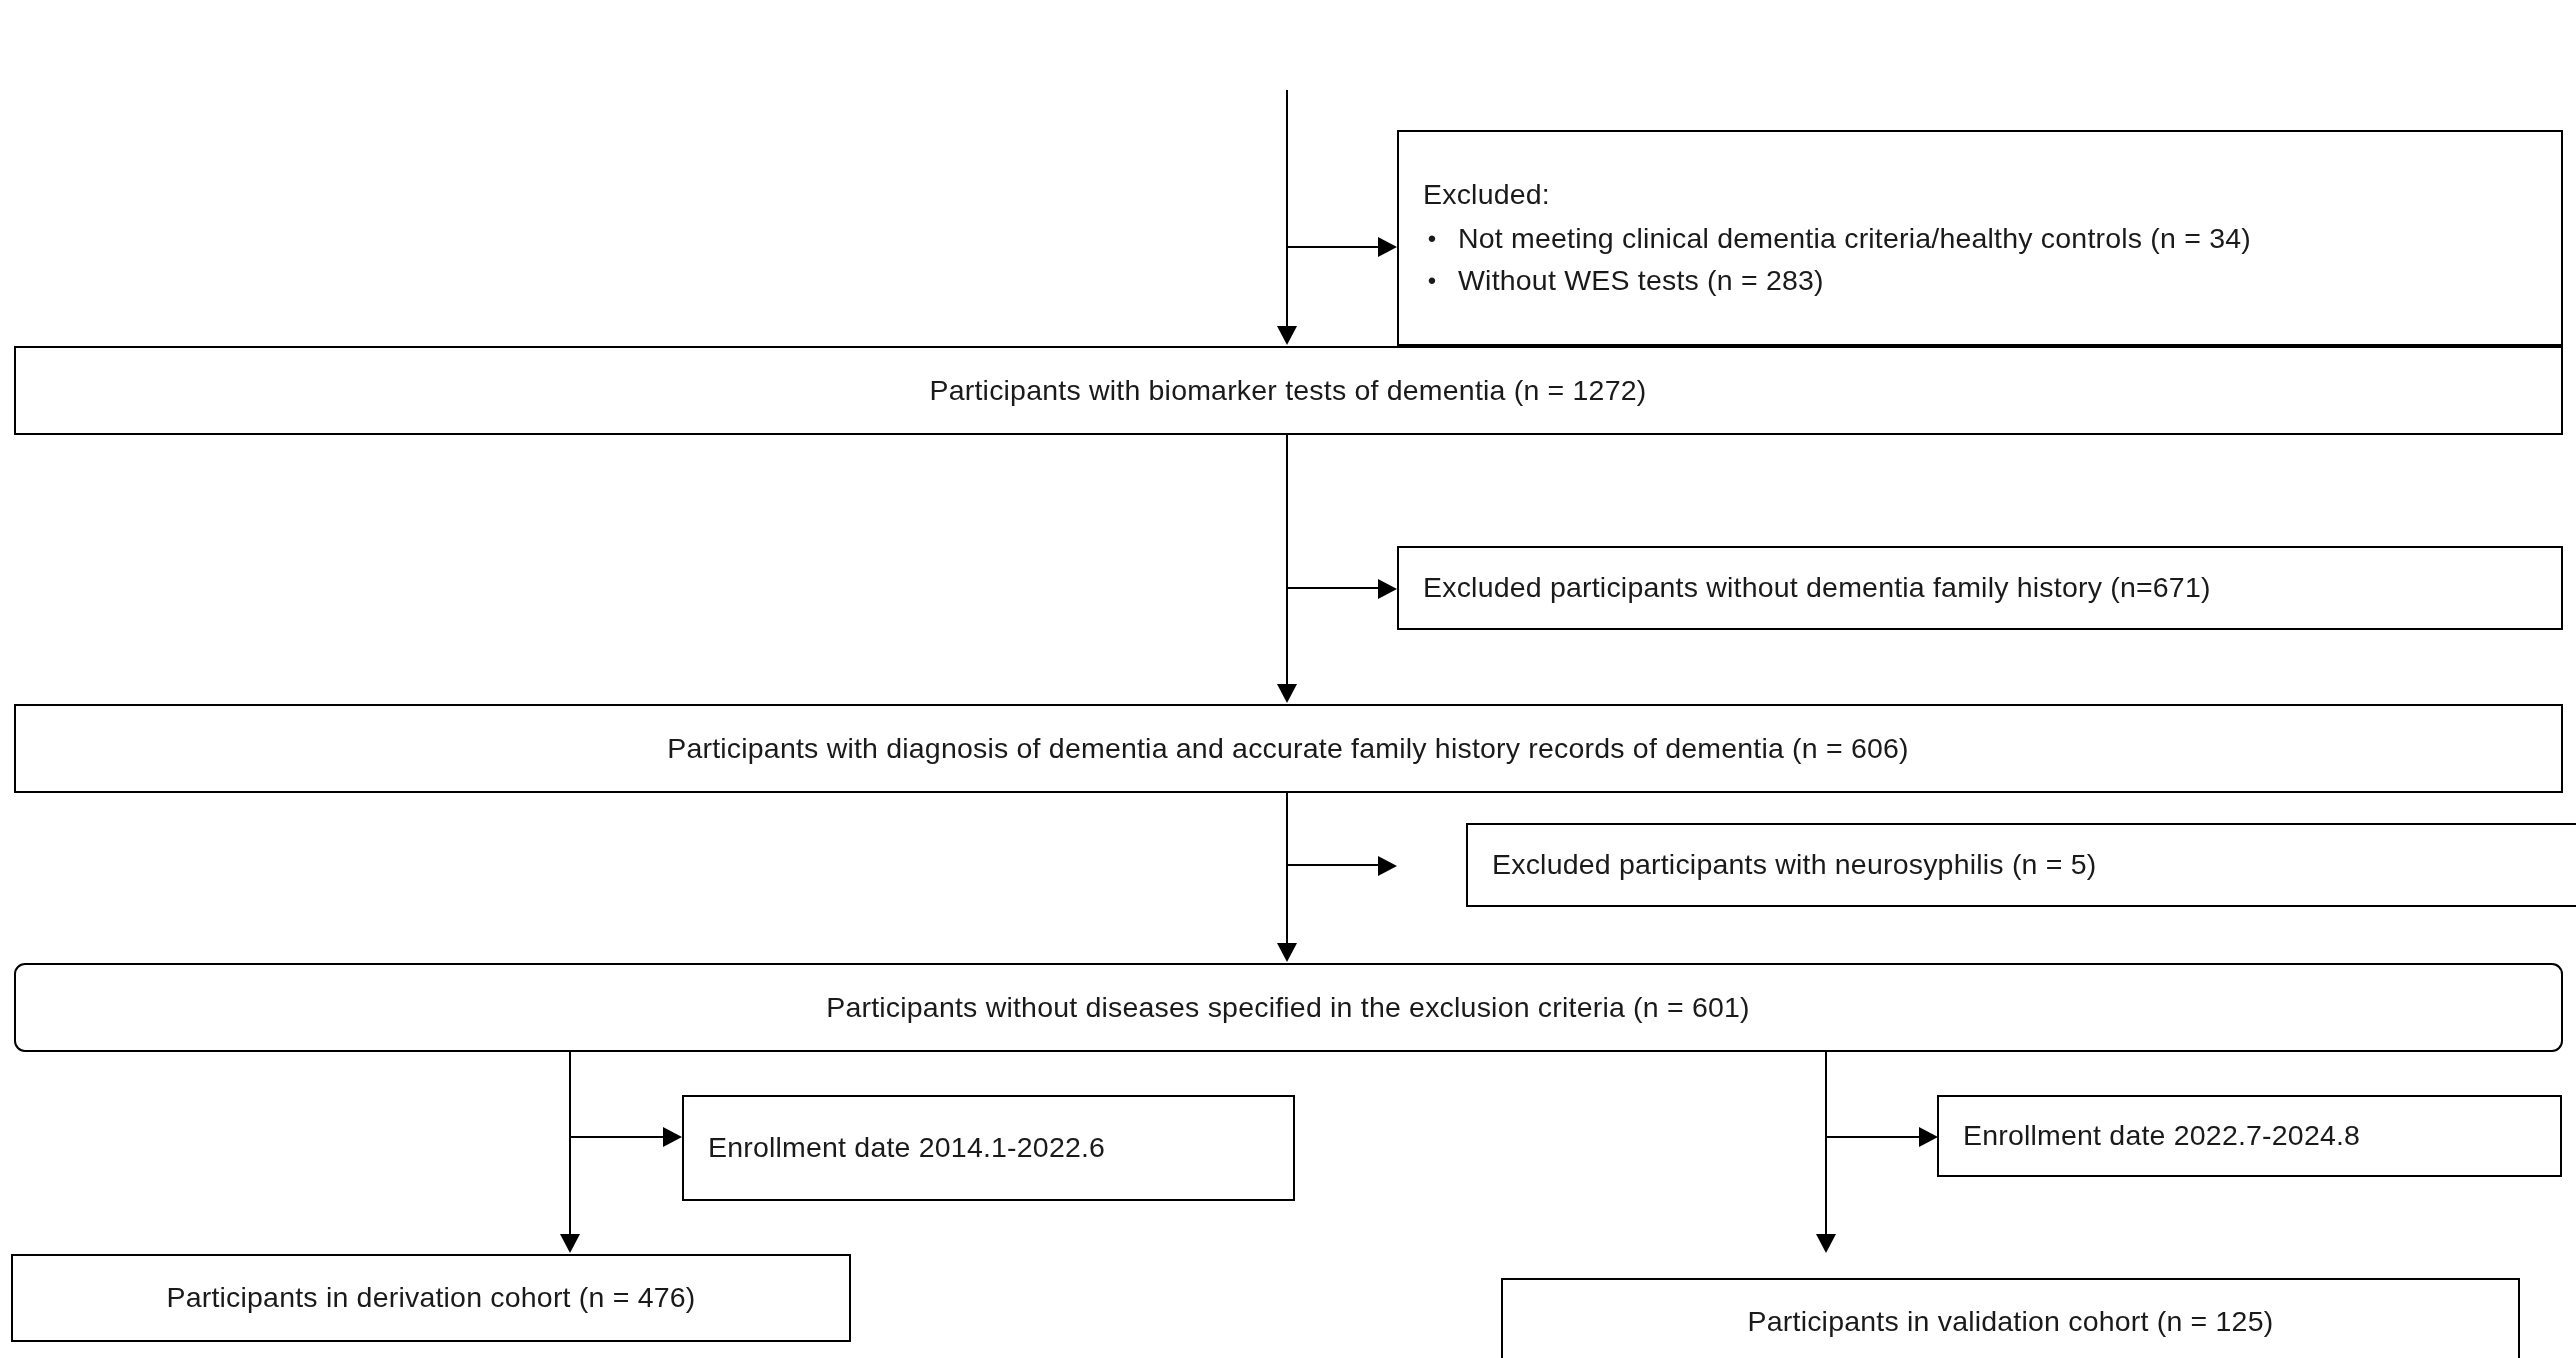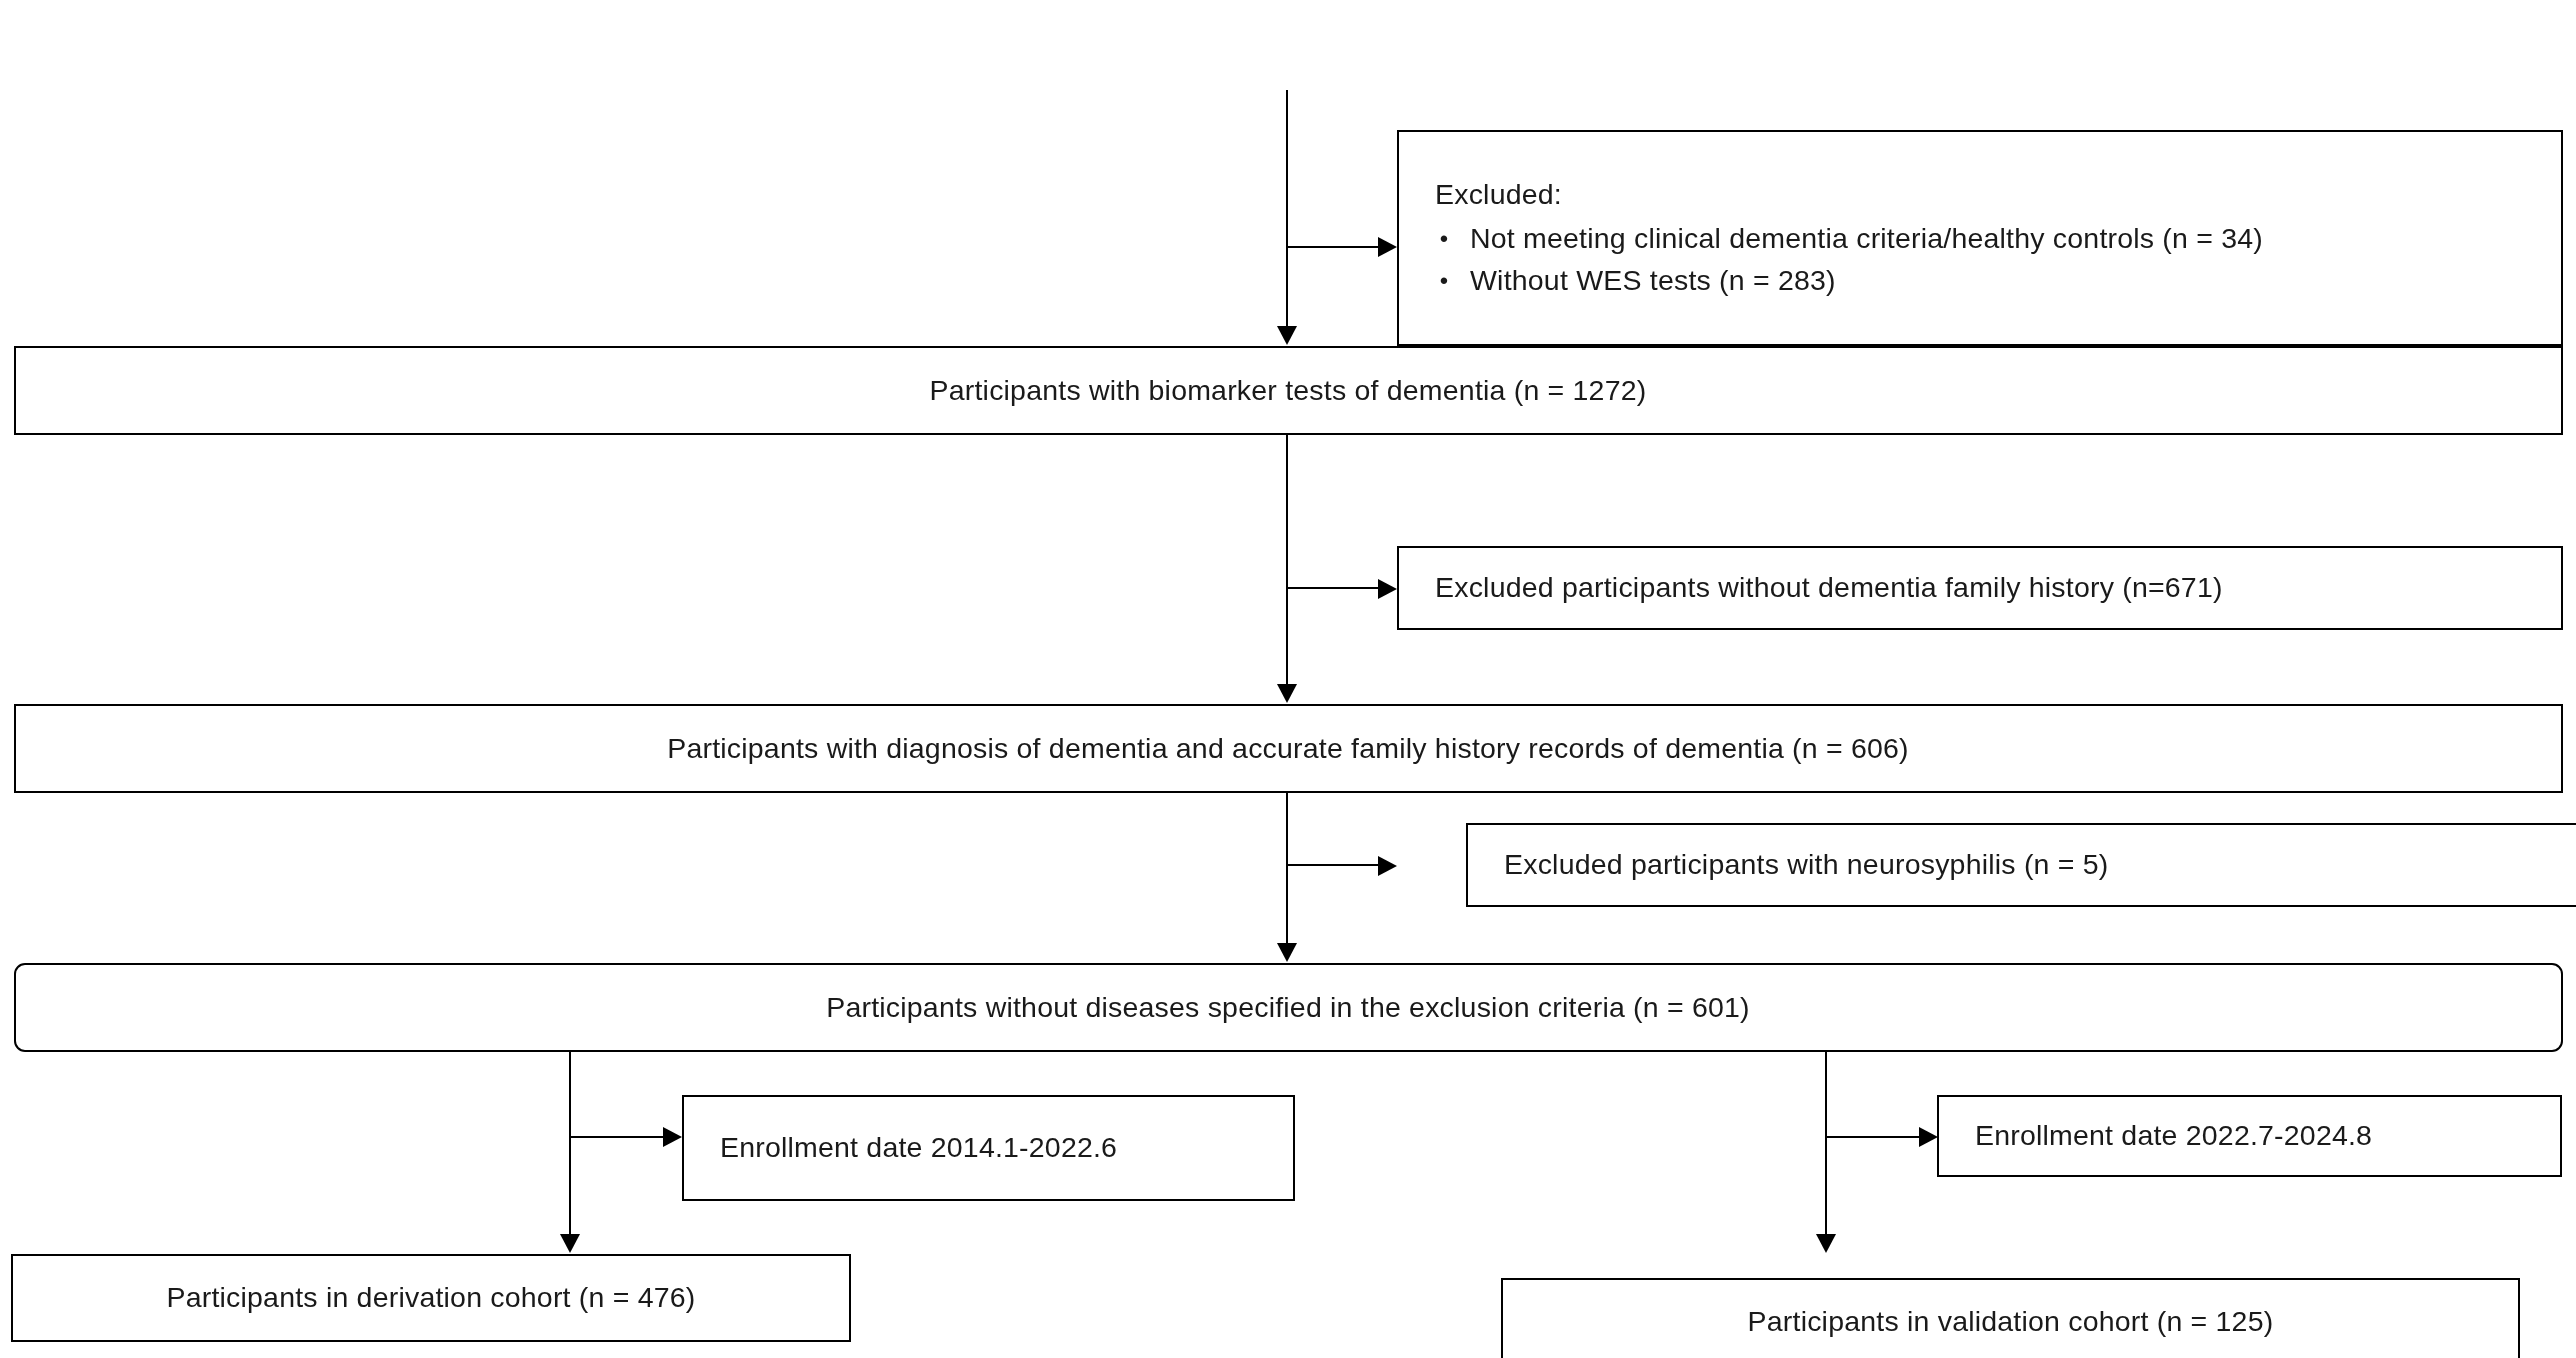--- a/index.html
+++ b/index.html
@@ -26,21 +26,21 @@
     justify-content: center;
     text-align: center;
     font-size: 28.5px;
     line-height: 1.25;
     letter-spacing: 0.2px;
     padding: 3.2px 14.2px;
   }
   .node.left-align {
     justify-content: flex-start;
     text-align: left;
-    padding-left: 36px;
+    padding-left: 24px;
   }
   .node-text {
     display: block;
     width: 100%;
   }
   
   #box-eligible   { left: 13.5px;   top: 11px;   width: 2549px; height: 79px; }
   #box-excluded-1 { left: 1397px; top: 130px;  width: 1166px; height: 216px; }
   #box-biomarker  { left: 13.5px;   top: 346px;  width: 2549px; height: 89px; justify-content: flex-end; }
   #box-excluded-2 { left: 1397px; top: 546px;  width: 1166px; height: 84px; }

